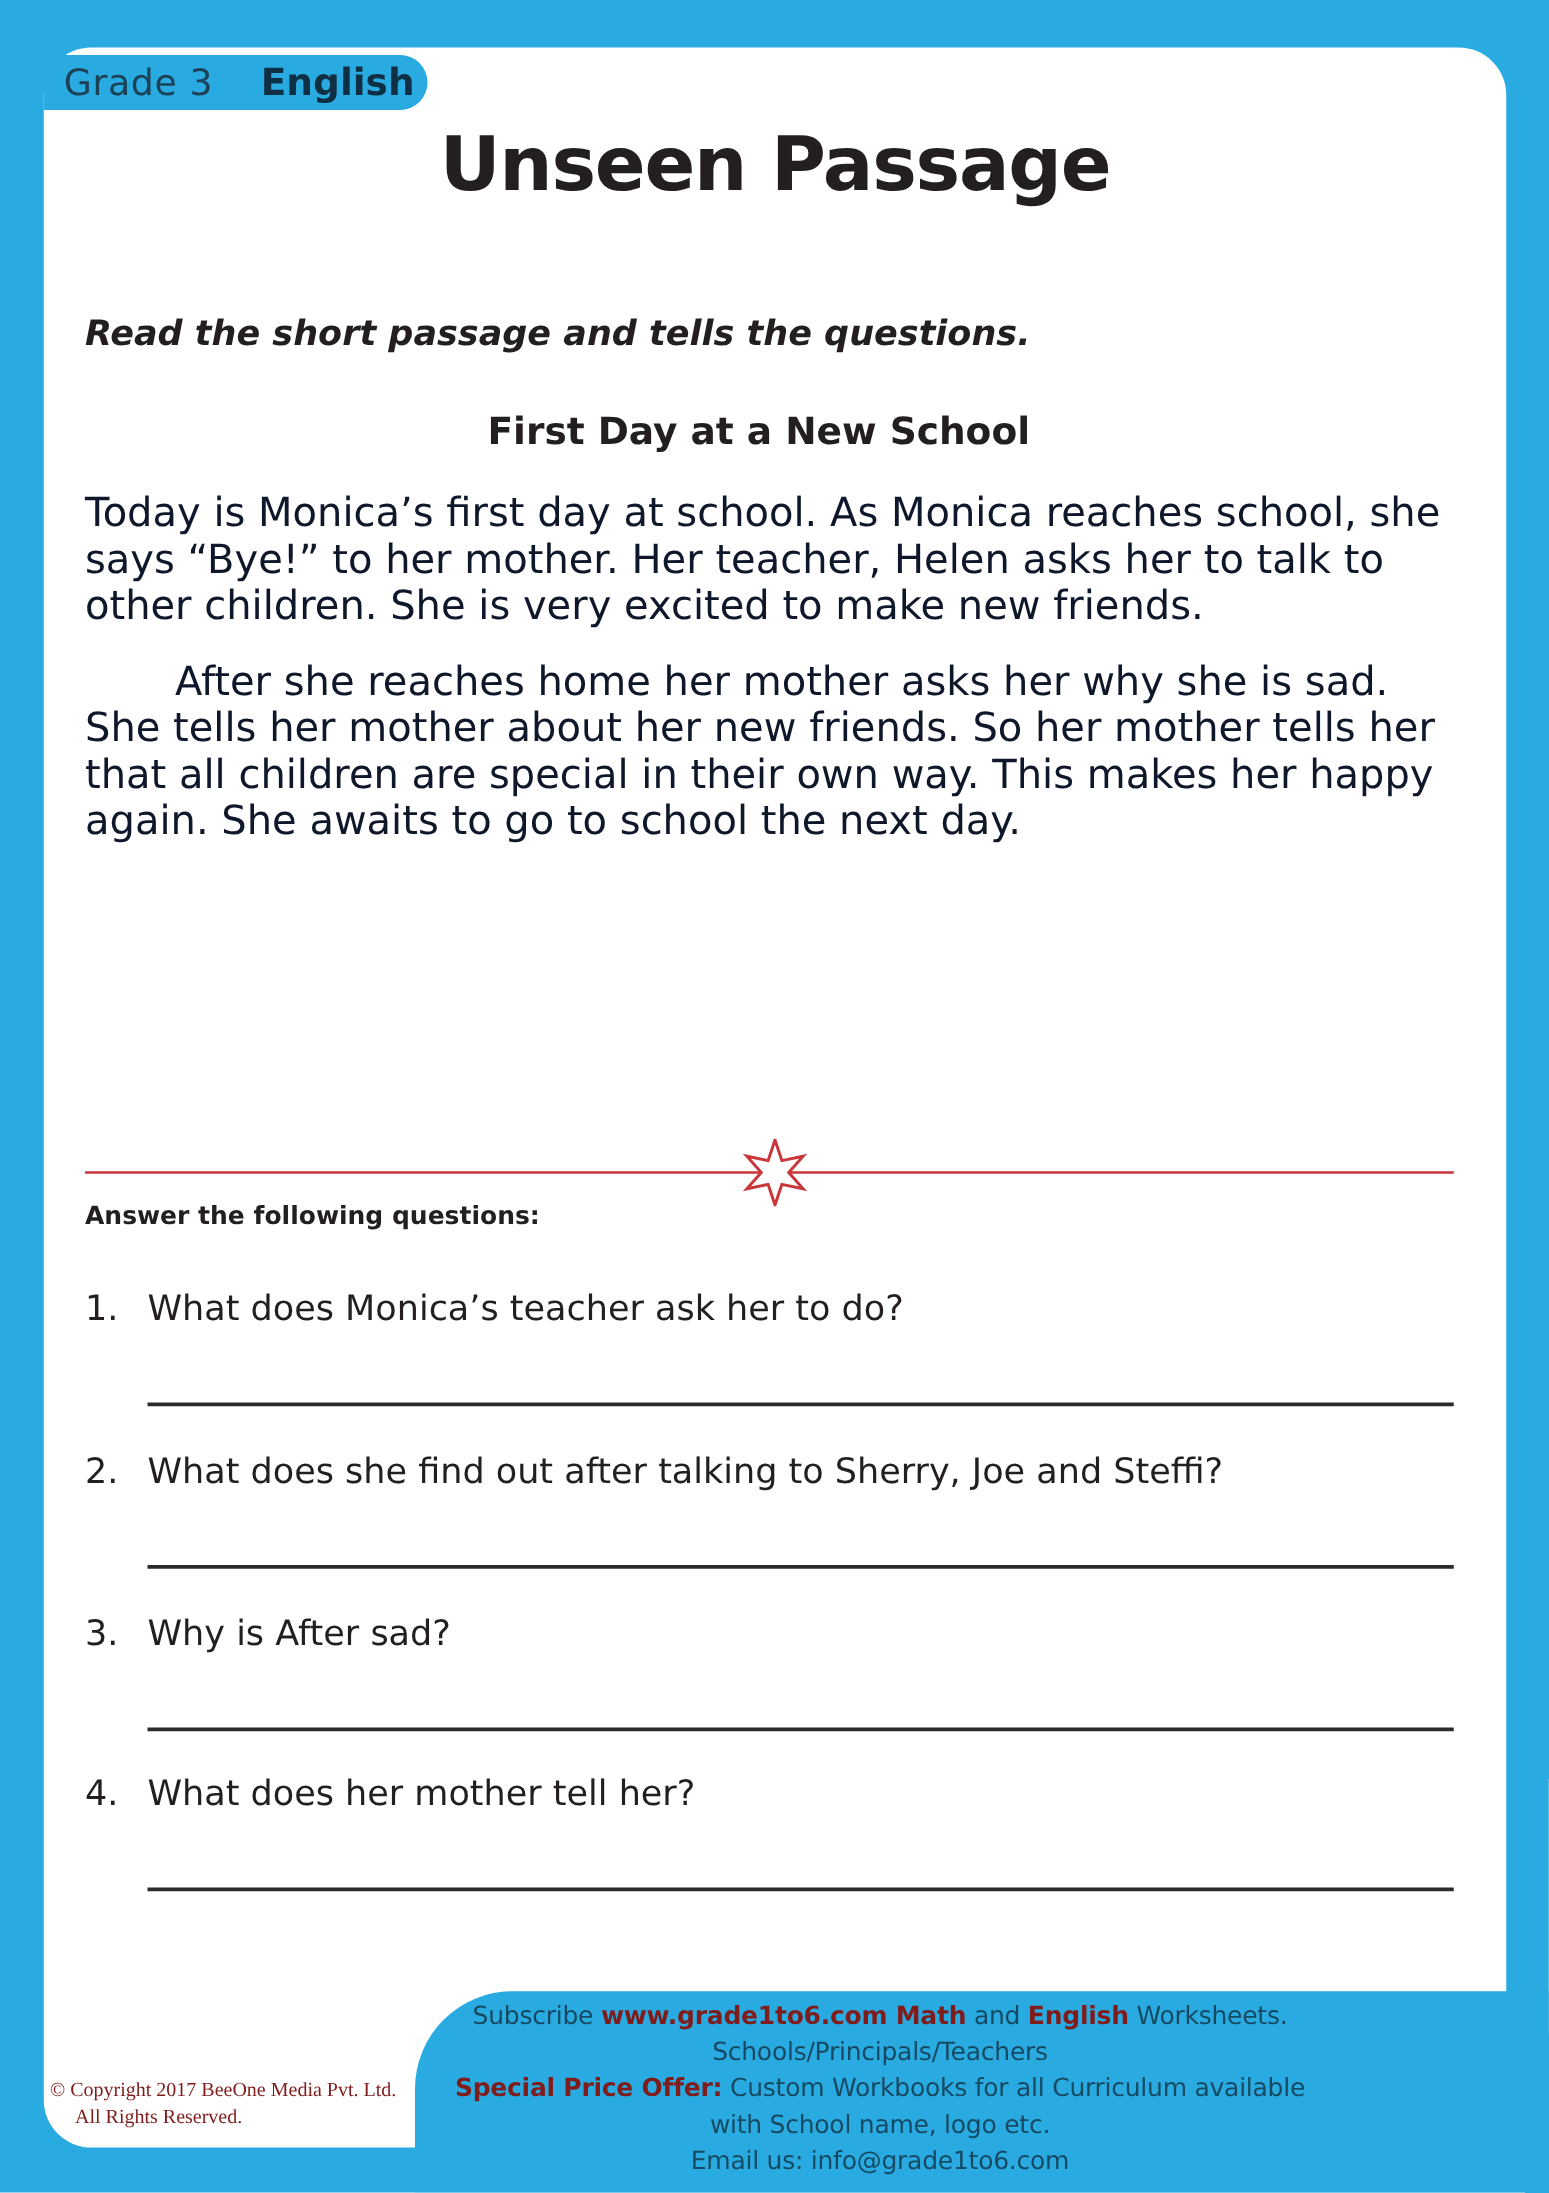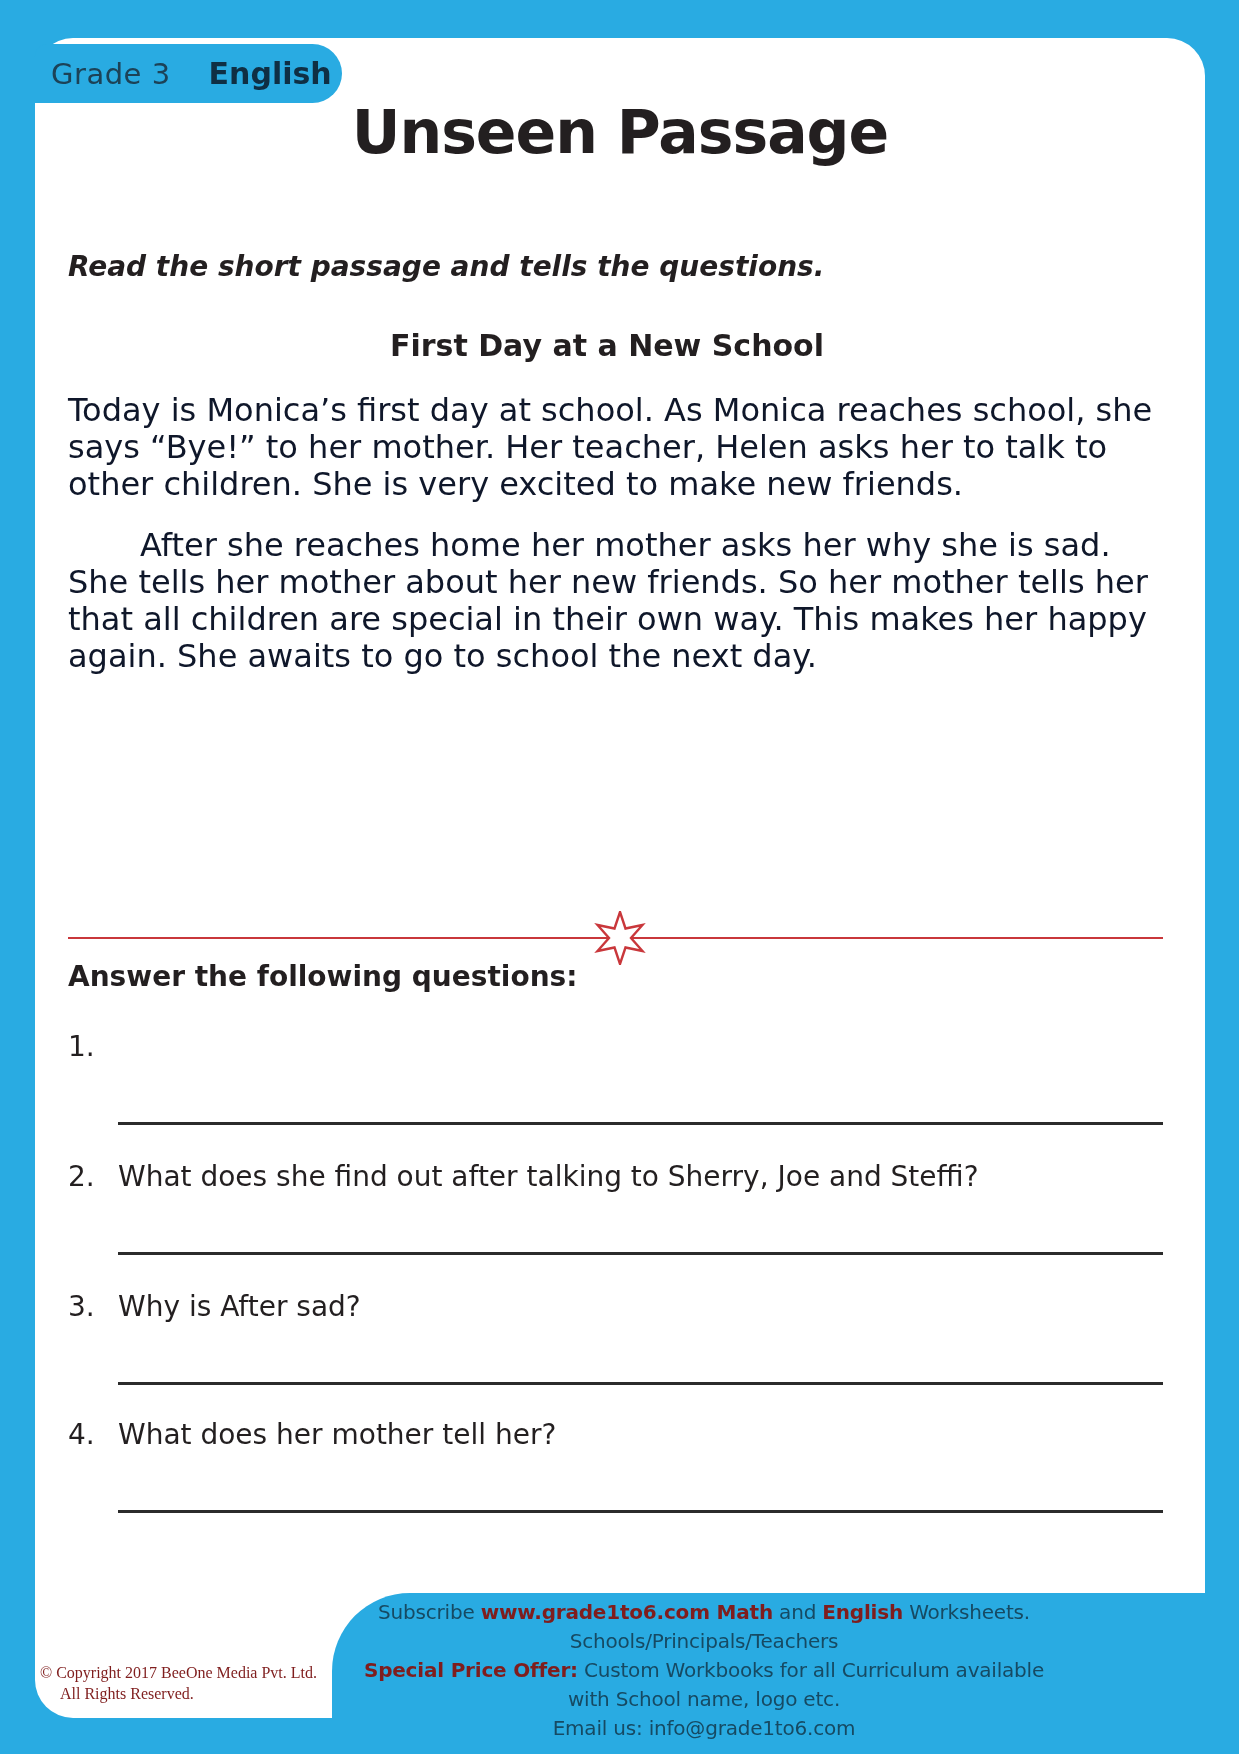--- a/index.html
+++ b/index.html
@@ -8,21 +8,21 @@
     background:#29ABE2;
     font-family:"DejaVu Sans","Liberation Sans",sans-serif;
     color:#231F20;
   }
   .page{
     position:absolute;left:35px;top:38px;width:1170px;height:1680px;
     background:#ffffff;border-radius:38px;
   }
   
   .badge{
-    position:absolute;left:35px;top:44px;width:307px;height:59px;
+    position:absolute;left:35px;top:44px;width:307px;height:44px;
     background:#29ABE2;border-radius:14px 34px 34px 0;
     display:flex;align-items:center;box-sizing:border-box;padding-left:16px;gap:38px;
   }
   .badge-grade{font-size:29px;color:#1C4257;letter-spacing:.5px;}
   .badge-subject{font-size:30px;font-weight:bold;color:#0F2F44;}
   
   .title{
     position:absolute;left:35px;top:92px;width:1170px;text-align:center;
     font-size:60px;line-height:80px;font-weight:bold;color:#231F20;letter-spacing:-1px;
   }
@@ -41,21 +41,21 @@
   .passage p{margin:0 0 24px 0;}
   .passage p:not(:first-of-type){text-indent:72px;}
   
   .divider-line{
     position:absolute;left:68px;top:937px;width:1095px;height:2px;background:#C9373B;
   }
   .star-wrap{position:absolute;left:593px;top:911px;width:54px;height:54px;}
   
   .qa-heading{
     position:absolute;left:68px;top:960px;
-    font-size:28px;font-weight:bold;color:#231F20;
+    font-size:20px;font-weight:bold;color:#231F20;
   }
   .questions{position:absolute;left:68px;top:0;width:1095px;height:1754px;}
   .q-row{position:absolute;left:0;width:1095px;height:110px;}
   .q-row:nth-of-type(1){top:1030px;}
   .q-row:nth-of-type(2){top:1160px;}
   .q-row:nth-of-type(3){top:1290px;}
   .q-row:nth-of-type(4){top:1418px;}
   .q-num{position:absolute;left:0;top:0;font-size:28px;}
   .q-text{position:absolute;left:50px;top:0;width:1045px;font-size:28px;}
   .q-line{position:absolute;left:50px;top:92px;width:1045px;border-bottom:3px solid #2B2B2B;}
@@ -109,20 +109,21 @@
     <polygon points="27,1 32.5,17.5 49.5,14 38,27 49.5,40 32.5,36.5 27,53 21.5,36.5 4.5,40 16,27 4.5,14 21.5,17.5" fill="#ffffff" stroke="#C9373B" stroke-width="2.4" stroke-linejoin="miter"></polygon>
   </svg>
 </div>
 
 <div class="qa-heading">Answer the following questions:</div>
 
 <div class="questions">
 
     <div class="q-row">
       <span class="q-num">1.</span>
+      <span class="q-text">What does Monica’s teacher ask her to do?</span>
       <div class="q-line"></div>
     </div>
 
     <div class="q-row">
       <span class="q-num">2.</span>
       <span class="q-text">What does she find out after talking to Sherry, Joe and Steffi?</span>
       <div class="q-line"></div>
     </div>
 
     <div class="q-row">

